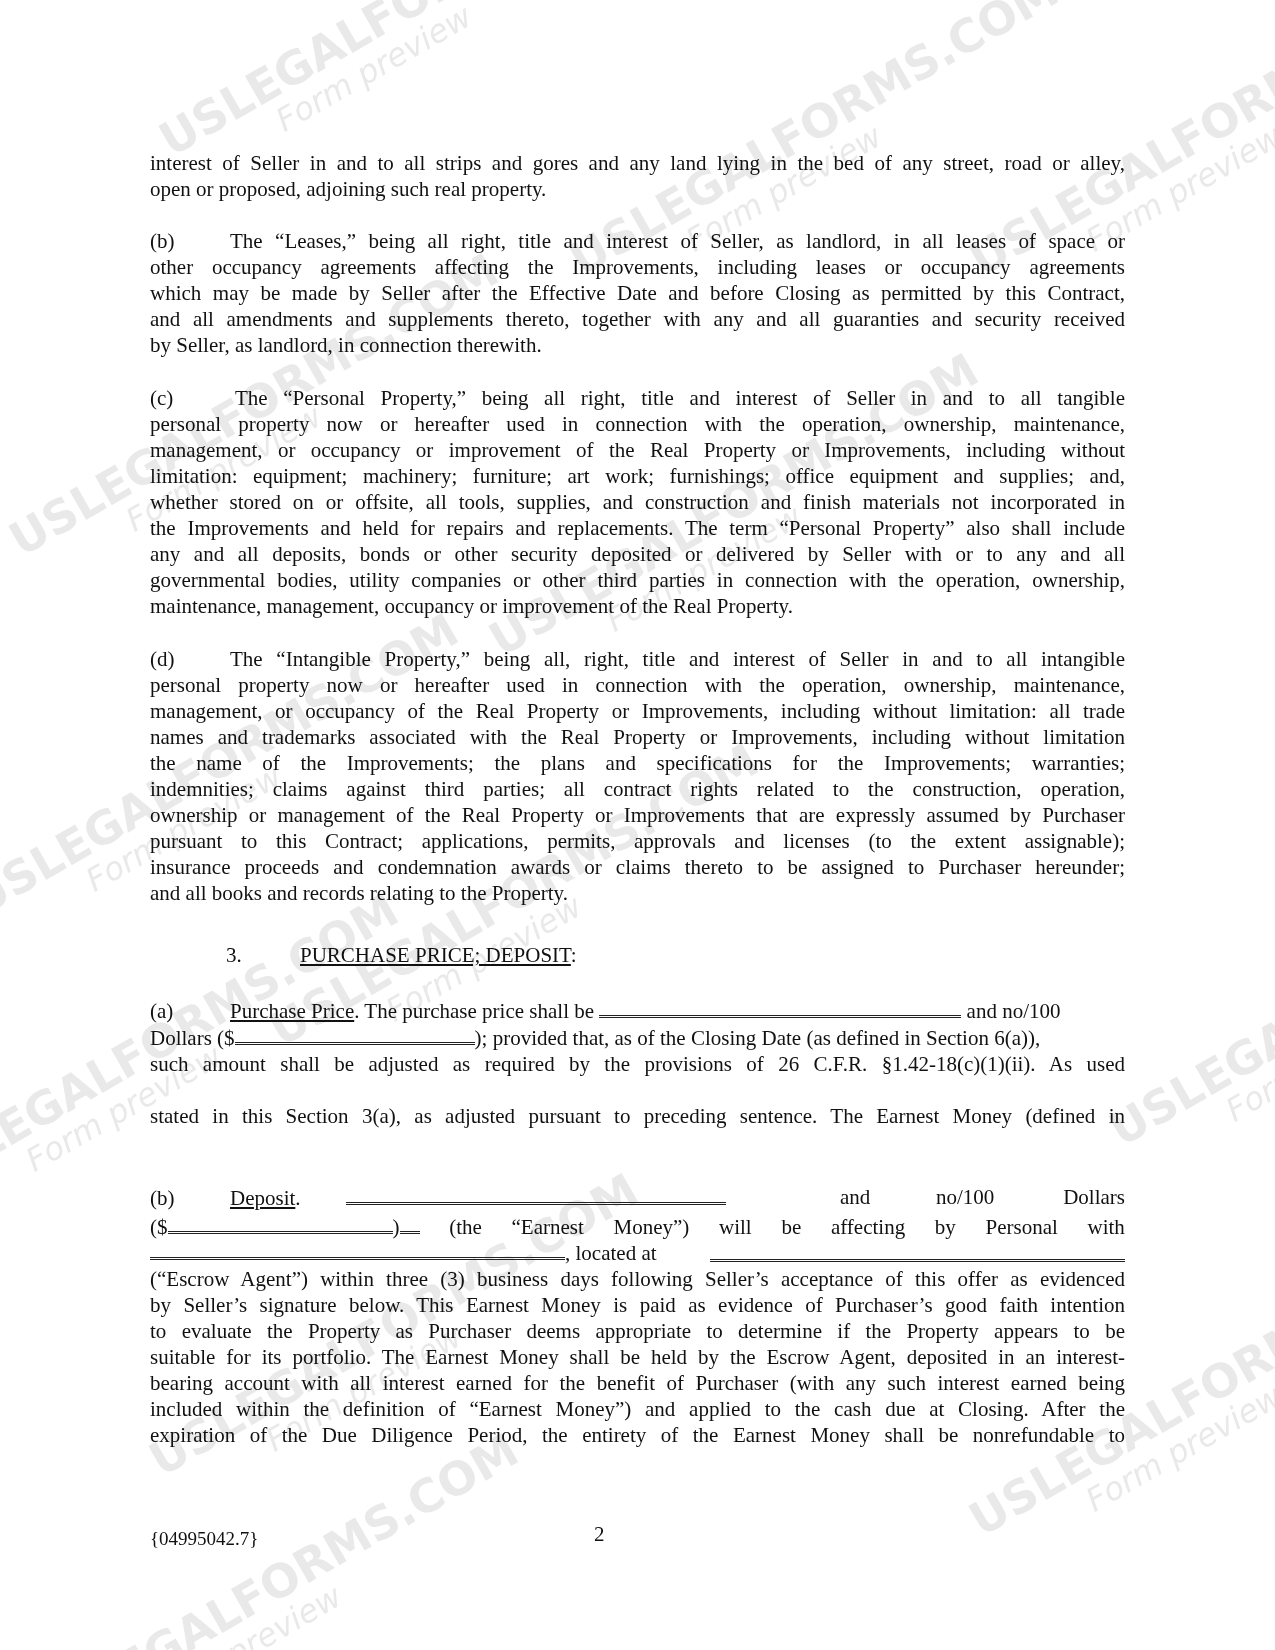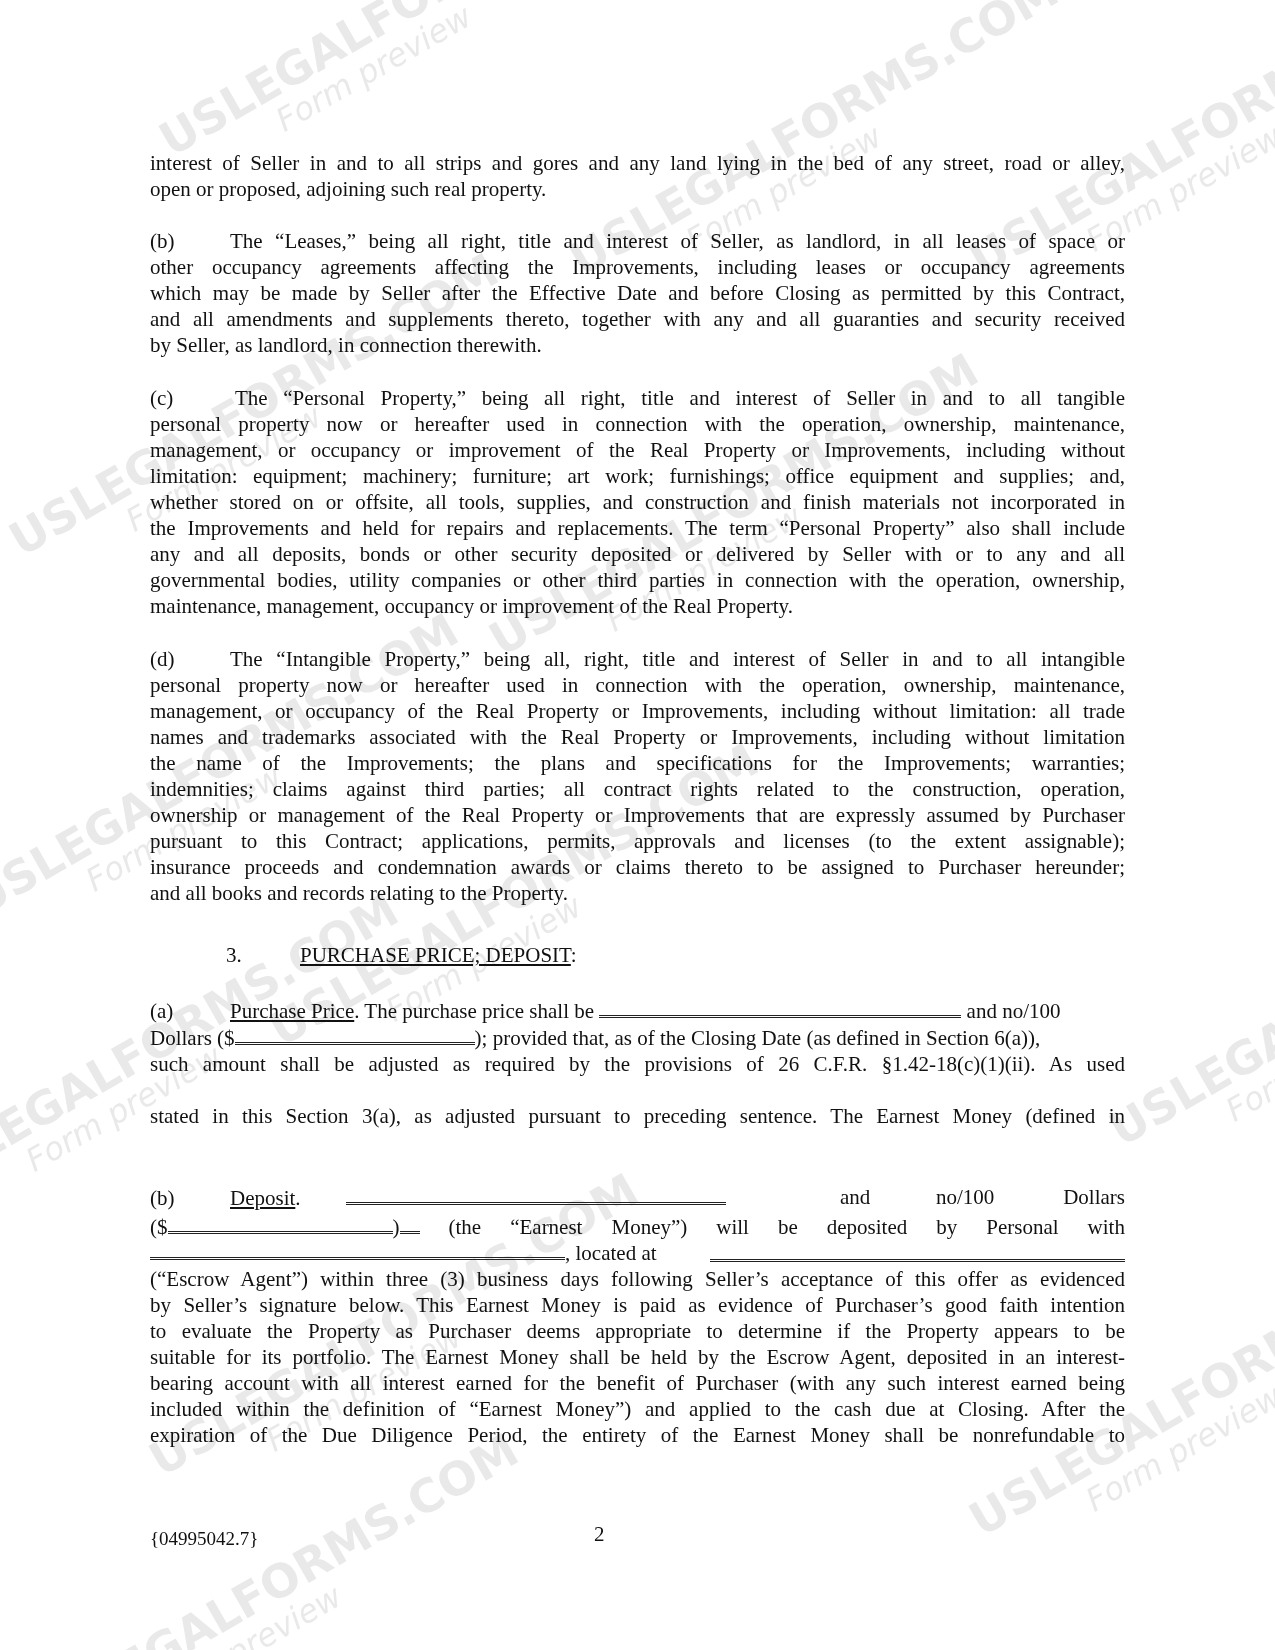--- a/index.html
+++ b/index.html
@@ -101,21 +101,21 @@
     <span style="position:absolute; left:786px">no/100</span>
     <span style="position:absolute; right:0">Dollars</span>
   </div>
   <div class="line" style="top:1213px; display:flex; justify-content:space-between; align-items:baseline;">
     <span><span>($</span><span class="blank" style="width:225px"></span><span>)</span><span class="blank" style="width:20px"></span></span>
     <span>(the</span>
     <span>“Earnest</span>
     <span>Money”)</span>
     <span>will</span>
     <span>be</span>
-    <span>deposited</span>
+    <span>affecting</span>
     <span>by</span>
     <span>Personal</span>
     <span>with</span>
   </div>
   <div class="line last" style="top:1239px; text-align-last:left;">
     <span class="blank" style="width:415px"></span><span>, located at</span>
     <span class="blank" style="position:absolute; left:560px; width:415px; top:2px"></span>
   </div>
   <div class="line" style="top:1266px">(“Escrow Agent”) within three (3) business days following Seller’s acceptance of this offer as evidenced</div>
   <div class="line" style="top:1292px">by Seller’s signature below.  This Earnest Money is paid as evidence of Purchaser’s good faith intention</div>

